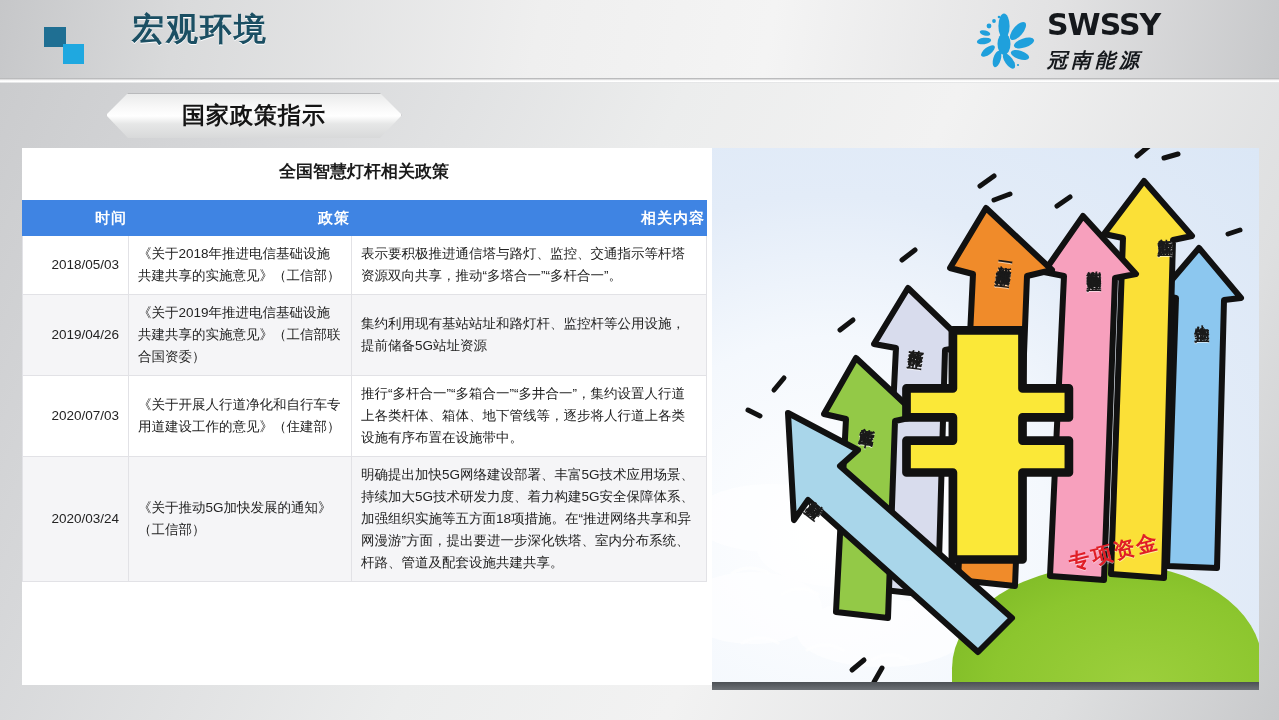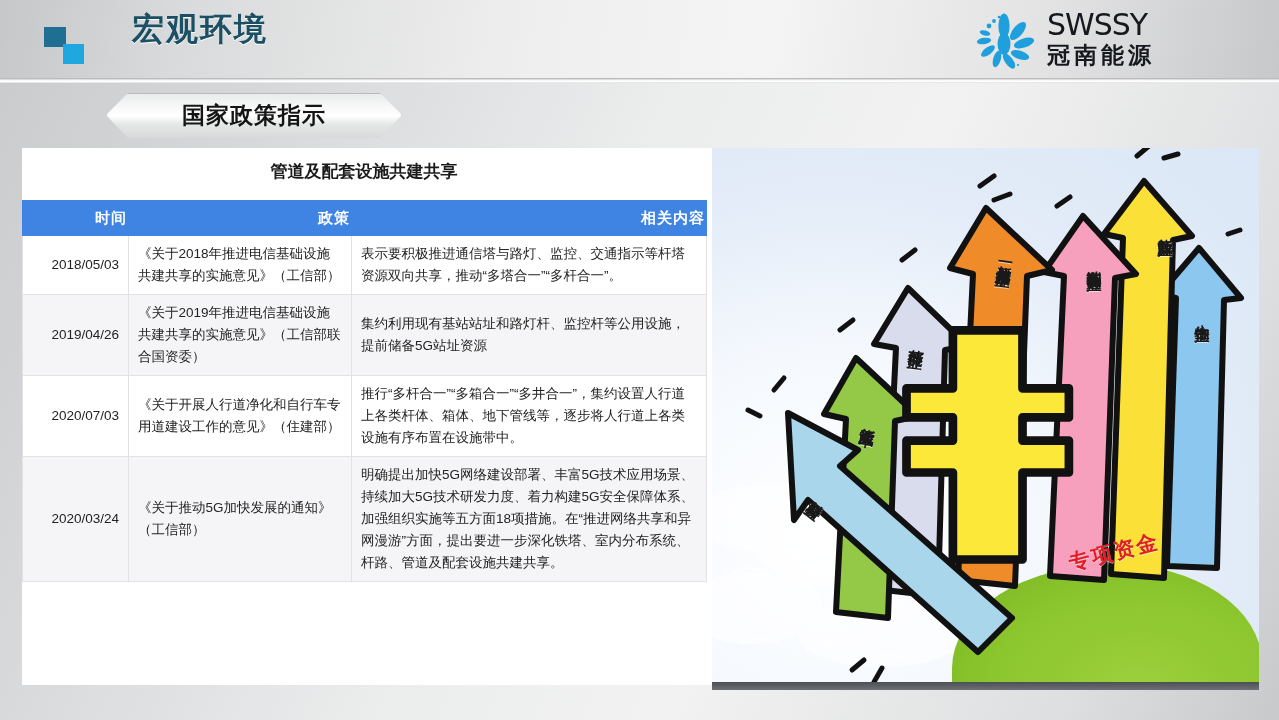--- a/index.html
+++ b/index.html
@@ -30,26 +30,26 @@
     position:absolute;left:132px;top:8px;
     font-size:32px;font-weight:bold;color:#1b4f63;letter-spacing:2px;
     text-shadow:0 1px 0 #ffffff;
   }
 
   
   #brand{position:absolute;right:42px;top:8px;width:268px;height:64px;}
   #brand-mark{position:absolute;left:0;top:2px;width:70px;height:60px;}
   #brand-text{position:absolute;left:78px;top:0px;width:190px;}
   #brand-name{
-    font-size:30px;font-weight:normal;color:#15181c;letter-spacing:-1px;
+    font-size:30px;font-weight:bold;color:#15181c;letter-spacing:-1px;
     font-family:"DejaVu Sans",sans-serif;line-height:34px;
   }
   #brand-sub{
-    font-size:23px;font-weight:bold;color:#15181c;letter-spacing:4px;
-    line-height:24px;margin-top:1px;
+    font-size:20px;font-weight:bold;color:#15181c;letter-spacing:4px;
+    line-height:24px;margin-top:6px;font-style:italic;
   }
 
   
   #section-banner{
     position:absolute;left:106px;top:93px;width:296px;height:50px;
   }
   #section-banner .shape{
     position:absolute;inset:0;
     background:linear-gradient(to bottom,#e9eaea 0%,#f8f8f8 28%,#ffffff 46%,#e6e7e7 62%,#d3d4d5 100%);
     clip-path:polygon(22px 0,274px 0,296px 22px,274px 45px,22px 45px,0 22px);
@@ -172,21 +172,21 @@
   <div id="header-rule"></div>
 
   <div id="section-banner">
     <div class="shape"></div>
     <div class="edge"></div>
     <div id="section-label">国家政策指示</div>
   </div>
 
   <div id="panel"></div>
 
-  <div id="table-title">管道及配套设施共建共享</div>
+  <div id="table-title">全国智慧灯杆相关政策</div>
 
   <table id="policy-table">
     <colgroup>
         <col class="c1">
         <col class="c2">
         <col class="c3">
       </colgroup>
     <thead>
       <tr>
         <th>时间</th>

